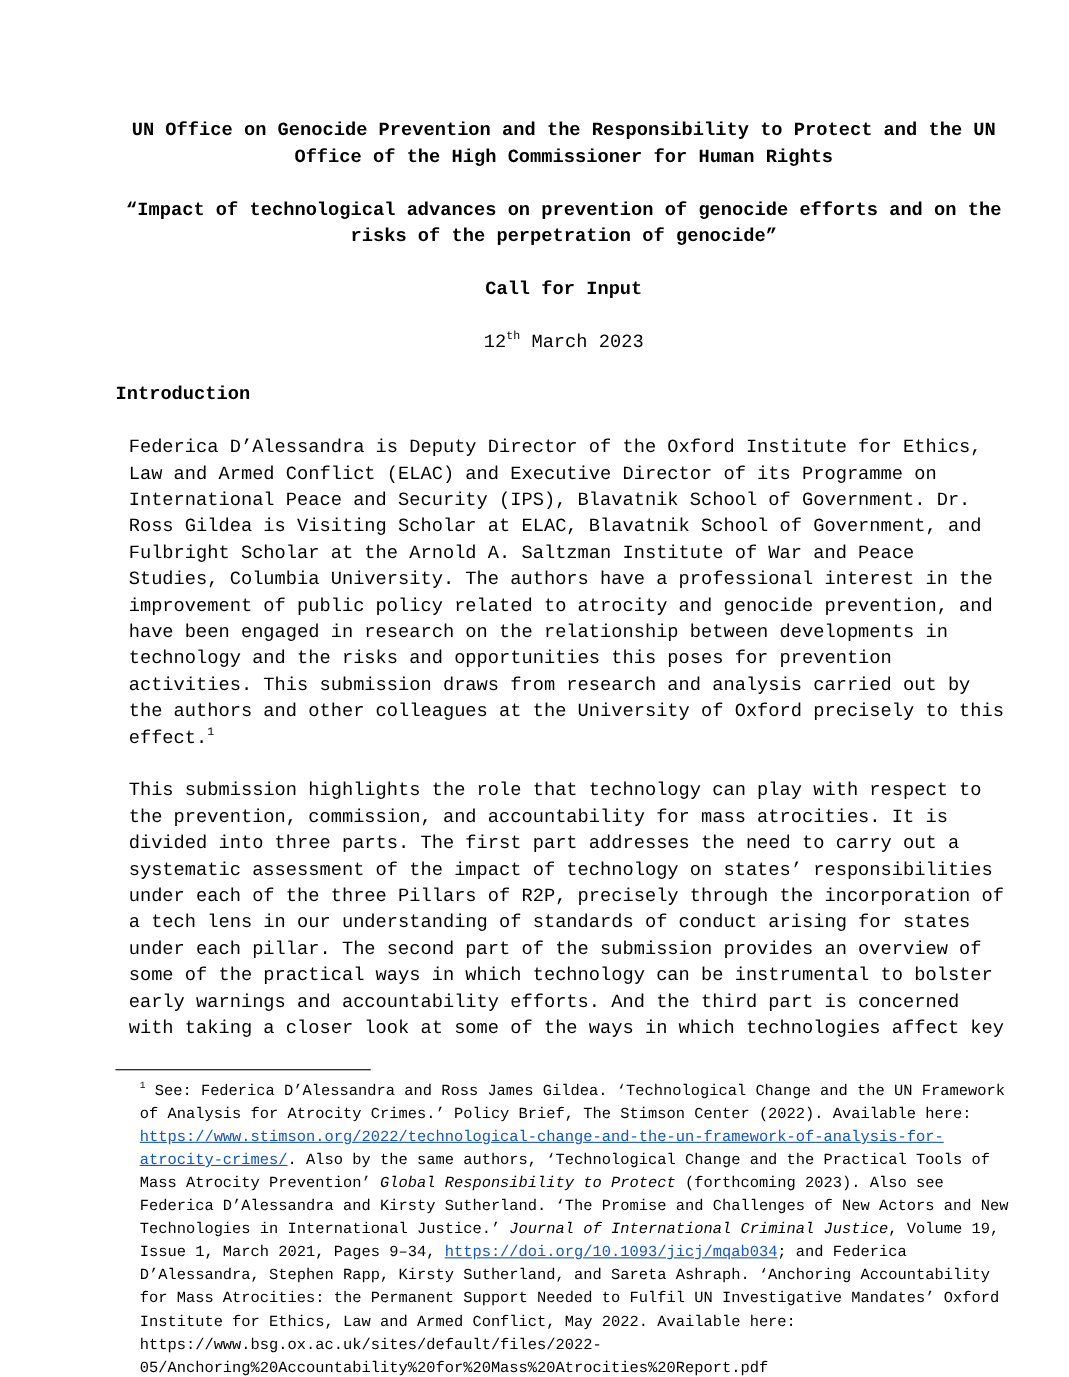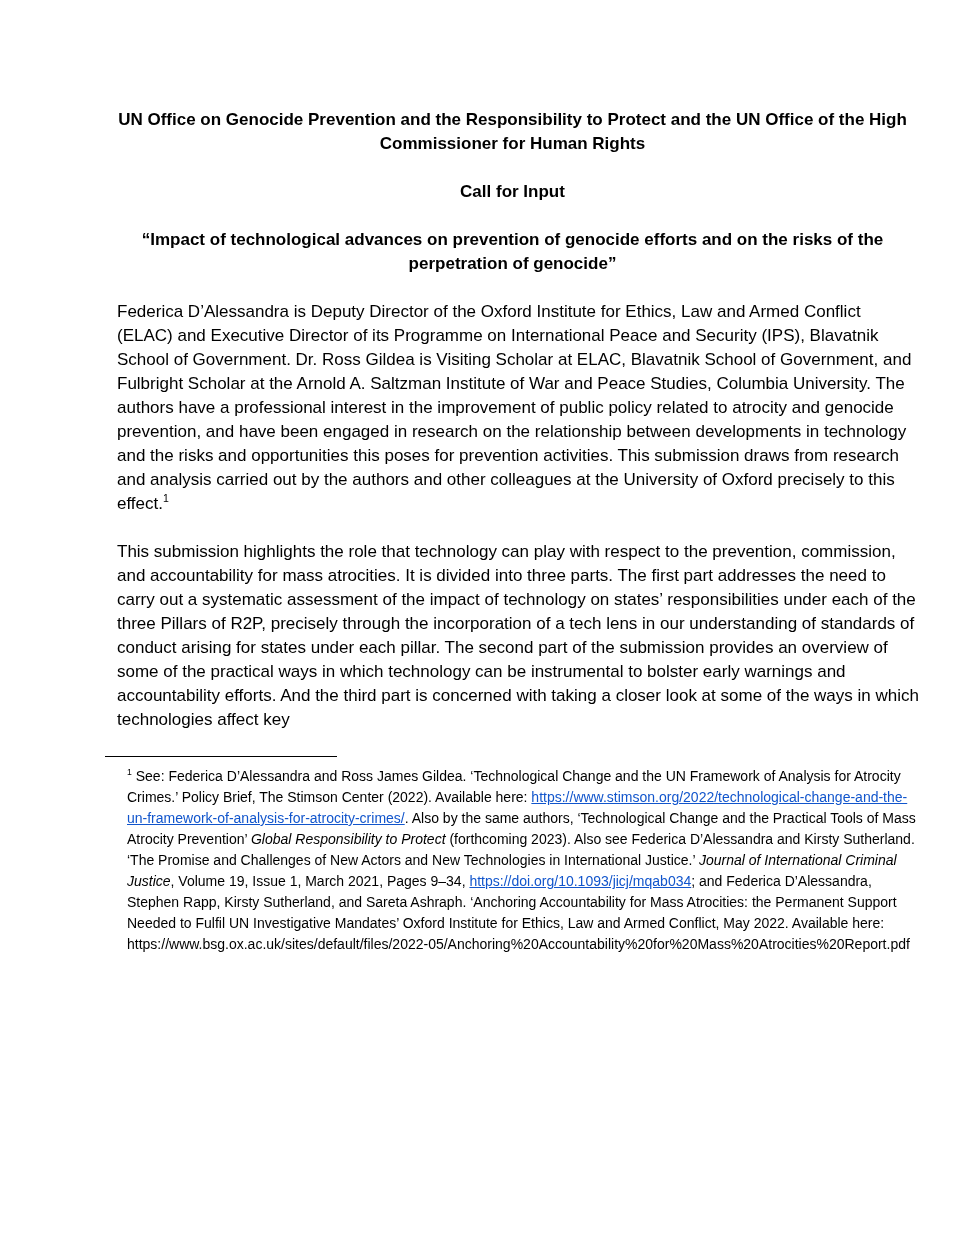--- a/index.html
+++ b/index.html
@@ -9,21 +9,21 @@
   }
   .page {
     position: relative;
     width: 972px;
     height: 1252px;
     margin: 0 auto;
     padding: 108px 52px 0 105px;
     box-sizing: border-box;
     background: #ffffff;
     color: #000000;
-    font-family: Liberation Sans, sans-serif;
+    font-family: Liberation Mono, monospace;
     font-size: 17px;
     line-height: 24px;
     text-align: left;
   }
   .block {
     margin: 0 0 24px 0;
   }
   .center { text-align: center; }
   .bold   { font-weight: bold; }
   p.block { margin: 0 0 24px 12px; }
@@ -53,26 +53,28 @@
     margin-left: 22px;
   }
 </style>
 </head>
 <body>
 
 <div class="page">
 
   <div class="block center bold">UN Office on Genocide Prevention and the Responsibility to Protect and the UN Office of the High Commissioner for Human Rights</div>
 
+  <div class="block center bold">“Impact of technological advances on prevention of genocide efforts and on the risks of the perpetration of genocide”</div>
+
   <div class="block center bold">Call for Input</div>
 
-  <div class="block center bold">“Impact of technological advances on prevention of genocide efforts and on the risks of the perpetration of genocide”</div>
 
+  <div class="block center"><span>12</span><sup>th</sup><span> March 2023</span></div>
 
-
+  <div class="block bold">Introduction</div>
 
   <p class="block"><span>Federica D’Alessandra is Deputy Director of the Oxford Institute for Ethics, Law and Armed Conflict (ELAC) and Executive Director of its Programme on International Peace and Security (IPS), Blavatnik School of Government. Dr. Ross Gildea is Visiting Scholar at ELAC, Blavatnik School of Government, and Fulbright Scholar at the Arnold A. Saltzman Institute of War and Peace Studies, Columbia University. The authors have a professional interest in the improvement of public policy related to atrocity and genocide prevention, and have been engaged in research on the relationship between developments in technology and the risks and opportunities this poses for prevention activities. This submission draws from research and analysis carried out by the authors and other colleagues at the University of Oxford precisely to this effect.</span><sup>1</sup></p>
 
 
   <p class="block">This submission highlights the role that technology can play with respect to the prevention, commission, and accountability for mass atrocities. It is divided into three parts. The first part addresses the need to carry out a systematic assessment of the impact of technology on states’ responsibilities under each of the three Pillars of R2P, precisely through the incorporation of a tech lens in our understanding of standards of conduct arising for states under each pillar. The second part of the submission provides an overview of some of the practical ways in which technology can be instrumental to bolster early warnings and accountability efforts. And the third part is concerned with taking a closer look at some of the ways in which technologies affect key</p>
 
   <div class="footnotes">
     <div class="fn-rule"></div>
     <div class="fn-text"><sup>1</sup><span> See: Federica D’Alessandra and Ross James Gildea. ‘Technological Change and the UN Framework of Analysis for Atrocity Crimes.’ Policy Brief, The Stimson Center (2022). Available here: </span><a href="#">https://www.stimson.org/2022/technological-change-and-the-un-framework-of-analysis-for-atrocity-crimes/</a><span>. Also by the same authors, ‘Technological Change and the Practical Tools of Mass Atrocity Prevention’ </span><em>Global Responsibility to Protect</em><span> (forthcoming 2023). Also see Federica D’Alessandra and Kirsty Sutherland. ‘The Promise and Challenges of New Actors and New Technologies in International Justice.’ </span><em>Journal of International Criminal Justice</em><span>, Volume 19, Issue 1, March 2021, Pages 9–34, </span><a href="#">https://doi.org/10.1093/jicj/mqab034</a><span>; and Federica D’Alessandra, Stephen Rapp, Kirsty Sutherland, and Sareta Ashraph. ‘Anchoring Accountability for Mass Atrocities: the Permanent Support Needed to Fulfil UN Investigative Mandates’ Oxford Institute for Ethics, Law and Armed Conflict, May 2022. Available here: </span><span>https://www.bsg.ox.ac.uk/sites/default/files/2022-05/Anchoring%20Accountability%20for%20Mass%20Atrocities%20Report.pdf</span></div>
   </div>

